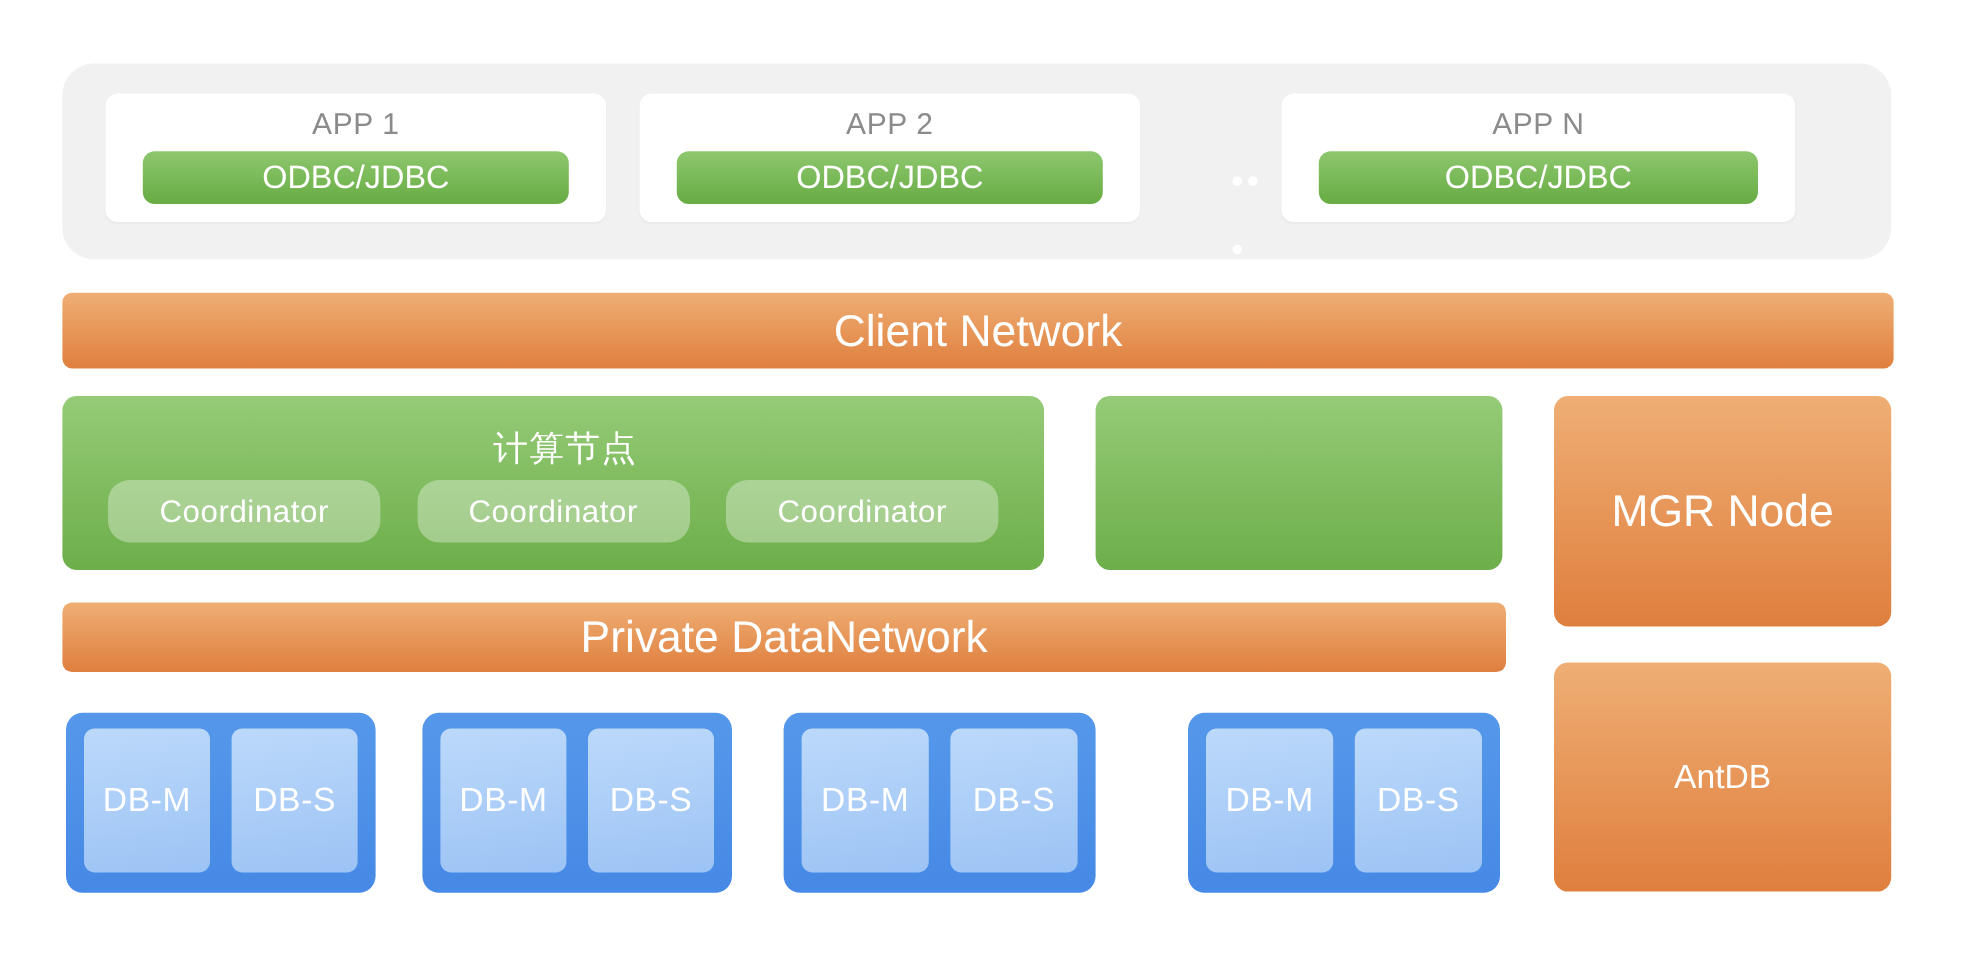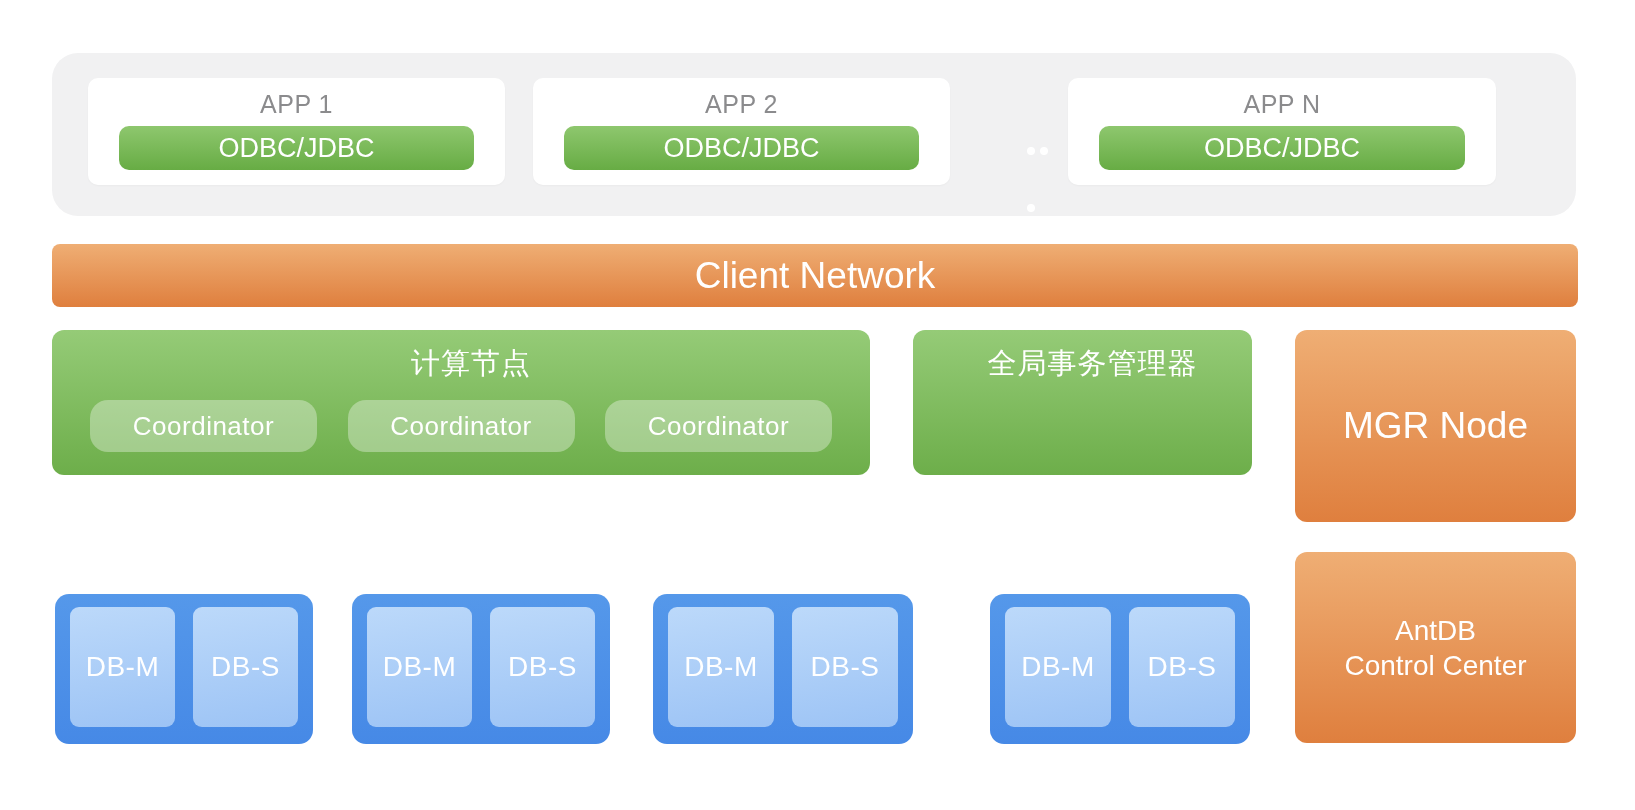--- a/index.html
+++ b/index.html
@@ -97,21 +97,21 @@
     position: absolute;
     top: 330px;
     height: 145px;
     border-radius: 12px;
     background: linear-gradient(180deg, var(--green-top) 0%, var(--green-bottom) 100%);
     color: #ffffff;
   }
   .box-green.compute { left: 52px; width: 818px; }
   .box-green.gtm     { left: 913px; width: 339px; }
   .box-title {
-    margin-top: 14px;
+    margin-top: 24px;
     text-align: center;
     font-size: 29px;
     color: #ffffff;
     letter-spacing: 1px;
     padding-left: 20px;
   }
   .coord-row {
     position: absolute;
     left: 0; right: 0; top: 70px;
     padding: 0 38px;
@@ -209,43 +209,44 @@
   <section class="box-green compute">
     <div class="box-title">计算节点</div>
     <div class="coord-row">
       <div class="pill-light">Coordinator</div>
       <div class="pill-light">Coordinator</div>
       <div class="pill-light">Coordinator</div>
     </div>
   </section>
 
   <section class="box-green gtm">
-    <div class="box-title">全局事务管理器</div>
   </section>
 
   <div class="box-orange mgr">
     <span>MGR Node</span>
   </div>
 
+  <div class="bar private">
+    <span>Private DataNetwork</span>
+  </div>
 
   <div class="db-group g1">
     <div class="db-pill">DB-M</div>
     <div class="db-pill">DB-S</div>
   </div>
   <div class="db-group g2">
     <div class="db-pill">DB-M</div>
     <div class="db-pill">DB-S</div>
   </div>
   <div class="db-group g3">
     <div class="db-pill">DB-M</div>
     <div class="db-pill">DB-S</div>
   </div>
   <div class="db-group g4">
     <div class="db-pill">DB-M</div>
     <div class="db-pill">DB-S</div>
   </div>
 
   <div class="box-orange control">
     <div>AntDB</div>
-    <div>Control Center</div>
   </div>
 
 </div>
 
 </body></html>

